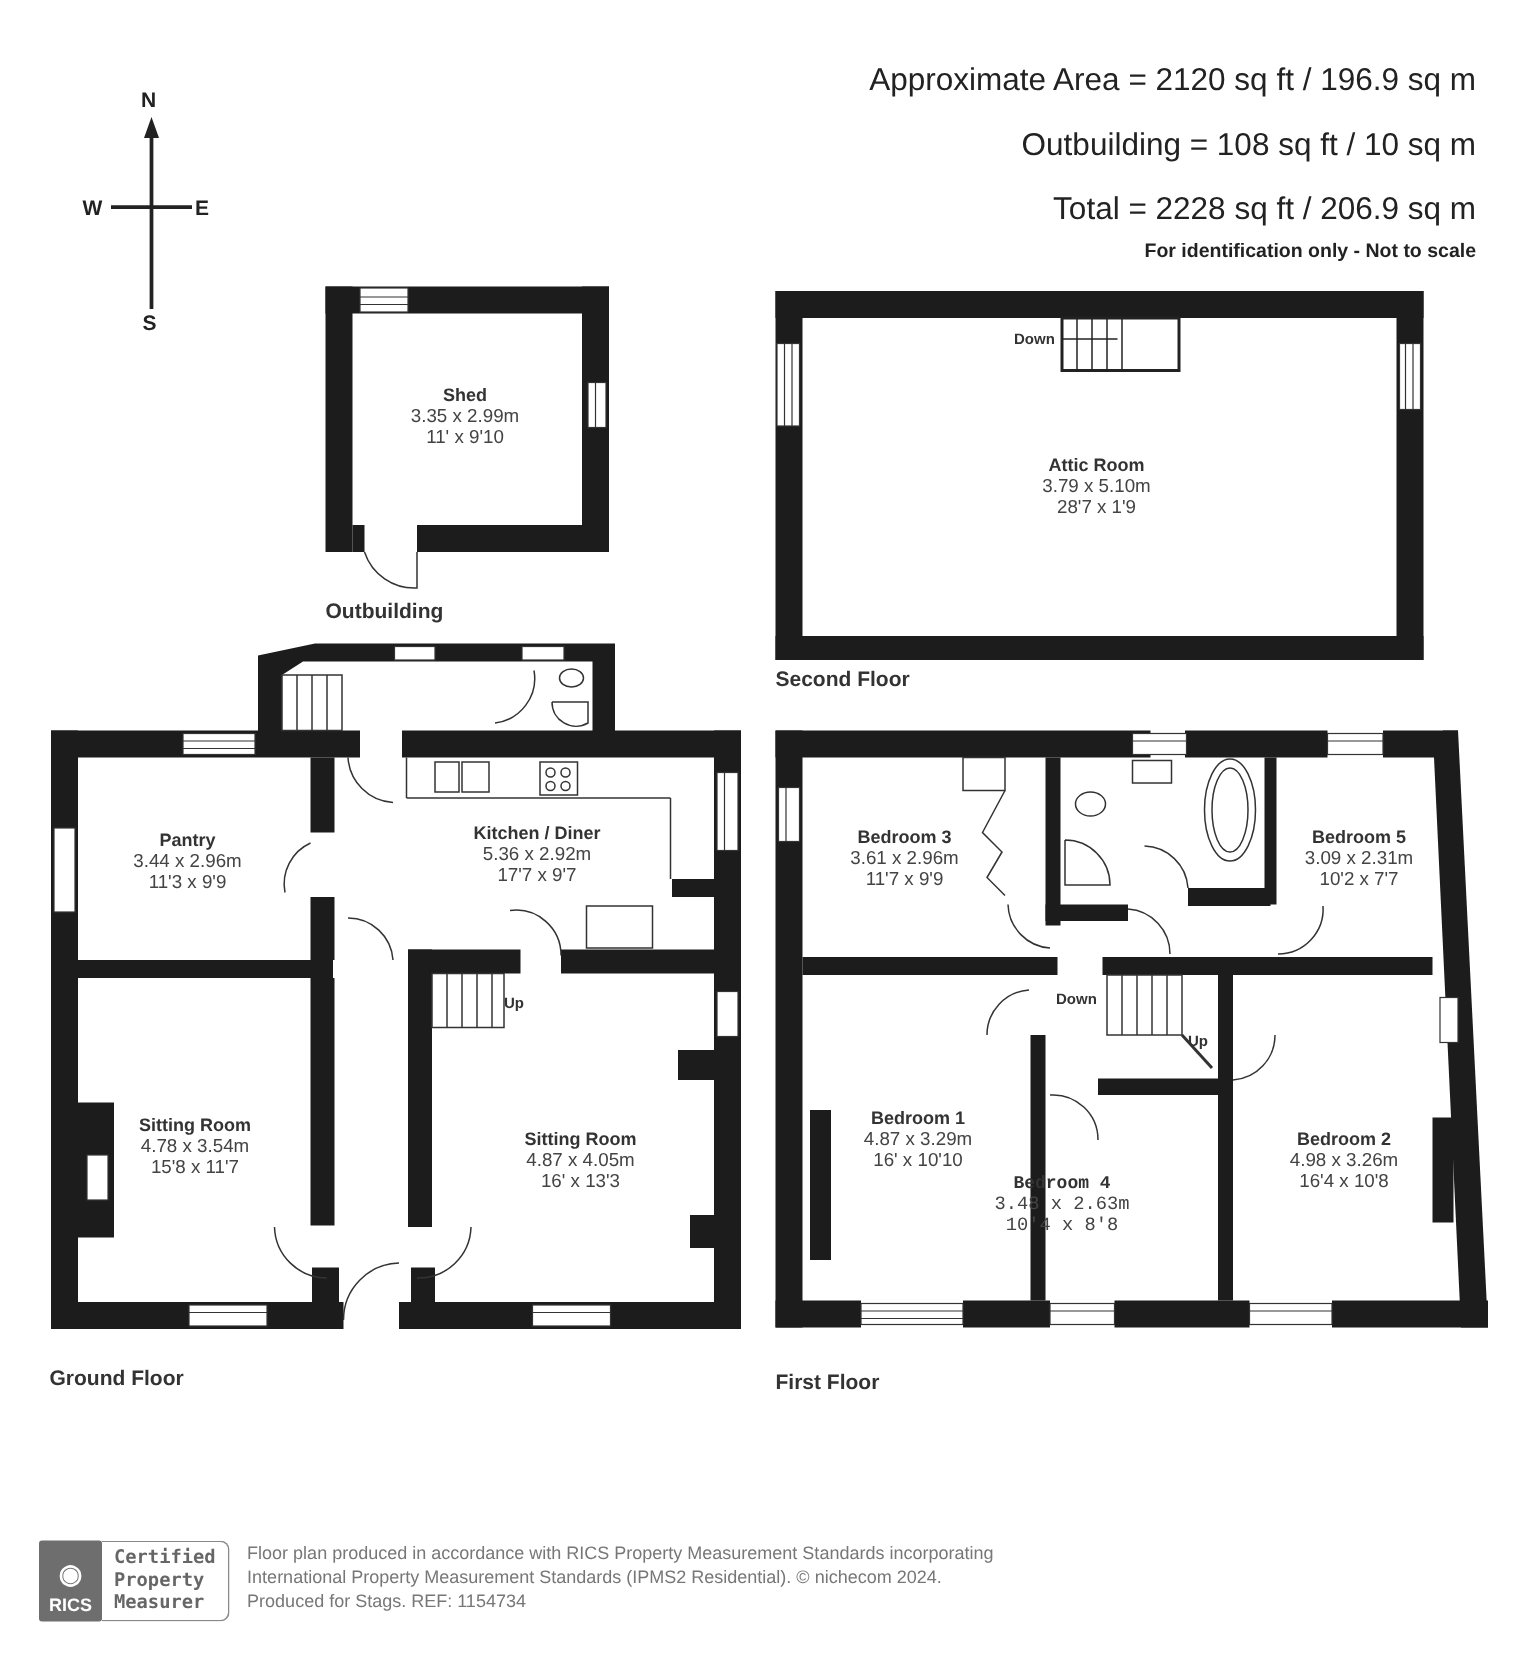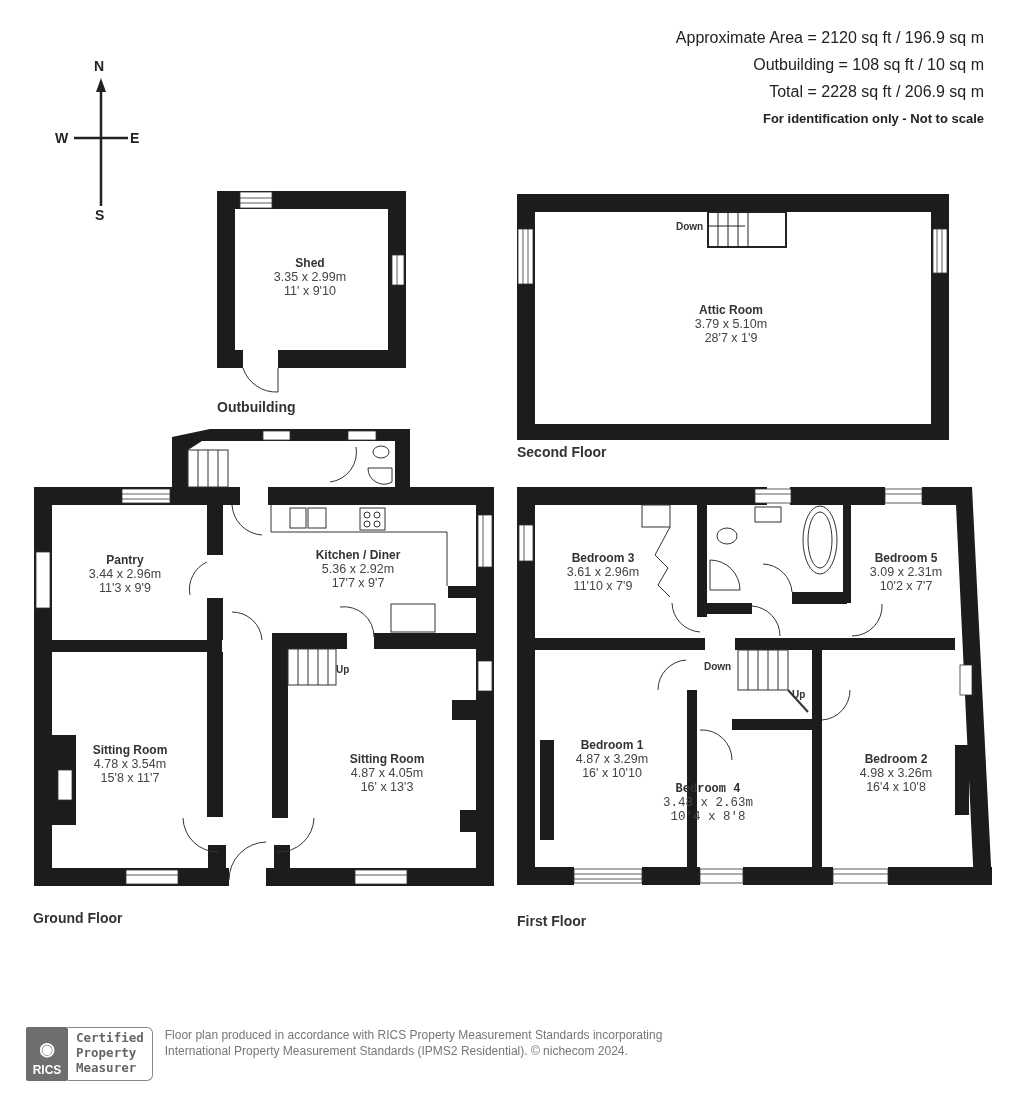--- a/index.html
+++ b/index.html
@@ -1,19 +1,19 @@
 <!DOCTYPE html>
 <html><head>
 <meta charset="utf-8">
 <style>
   html,body{margin:0;padding:0;background:#fff;}
   body{width:1024px;height:1104px;position:relative;overflow:hidden;font-family:"Liberation Sans",sans-serif;color:#222;}
   .abs{position:absolute;}
   .area{right:40px;text-align:right;color:#222;}
-  .area .big{font-size:16px;line-height:27px;}
+  .area .big{font-size:21px;line-height:27px;margin-top:16px;}
   .area .small{font-size:13px;margin-top:6px;font-weight:bold;}
   svg.plan{position:absolute;left:0;top:0;}
   .room{position:absolute;text-align:center;transform:translateX(-50%);white-space:nowrap;}
   .room .name{font-weight:bold;font-size:12px;color:#333;}
   .room .dim{font-size:12.5px;color:#444;line-height:14px;}
   .floor-label{position:absolute;font-weight:bold;font-size:14px;color:#333;}
   .compass-l{position:absolute;font-weight:bold;font-size:14px;color:#222;}
   .tiny{position:absolute;font-weight:bold;font-size:10px;color:#333;}
   .footer{position:absolute;left:26px;top:1027px;display:flex;align-items:flex-start;}
   .rics-logo{width:42px;height:54px;background:#6e6e6e;color:#fff;font-weight:bold;font-size:12px;display:flex;flex-direction:column;align-items:center;justify-content:flex-end;padding-bottom:4px;box-sizing:border-box;border-radius:2px;}
@@ -265,21 +265,21 @@
   <div class="name">Sitting Room</div>
   <div class="dim">4.87 x 4.05m</div>
   <div class="dim">16' x 13'3</div>
 </div>
 <div class="tiny" style="left:336px;top:664px;">Up</div>
 <div class="floor-label" style="left:33px;top:910px;">Ground Floor</div>
 
 <div class="room" style="left:603px;top:551px;">
   <div class="name">Bedroom 3</div>
   <div class="dim">3.61 x 2.96m</div>
-  <div class="dim">11'10 x 7'9</div>
+  <div class="dim">11'7 x 9'9</div>
 </div>
 <div class="room" style="left:906px;top:551px;">
   <div class="name">Bedroom 5</div>
   <div class="dim">3.09 x 2.31m</div>
   <div class="dim">10'2 x 7'7</div>
 </div>
 <div class="room" style="left:612px;top:738px;">
   <div class="name">Bedroom 1</div>
   <div class="dim">4.87 x 3.29m</div>
   <div class="dim">16' x 10'10</div>
@@ -304,14 +304,15 @@
     <span>RICS</span>
   </div>
   <div class="rics-box">
     <div>Certified</div>
     <div>Property</div>
     <div>Measurer</div>
   </div>
   <div class="footer-text">
     <div>Floor plan produced in accordance with RICS Property Measurement Standards incorporating</div>
     <div>International Property Measurement Standards (IPMS2 Residential).  © nichecom 2024.</div>
+    <div>Produced for Stags.   REF: 1154734</div>
   </div>
 </div>
 
 </body></html>

